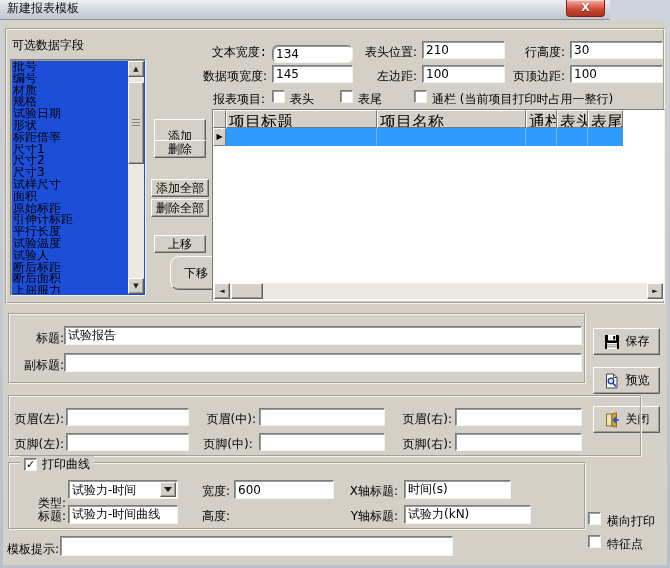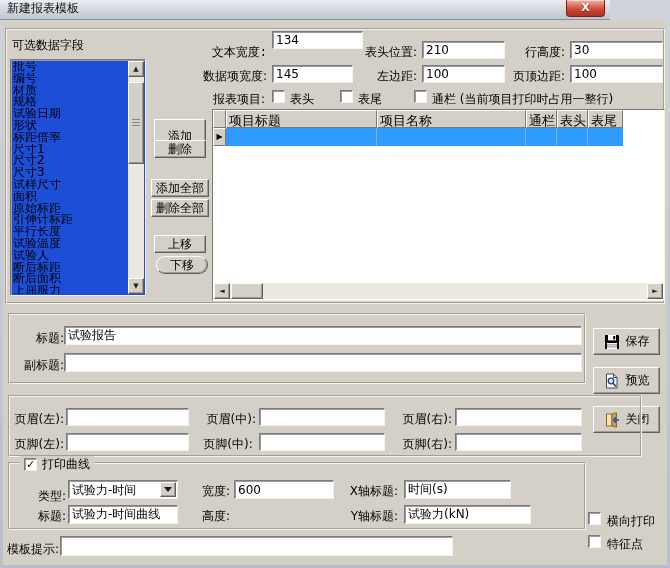--- a/index.html
+++ b/index.html
@@ -46,21 +46,21 @@
   .vthumb { position:absolute; left:0; width:16px; background:#d4d0c8;
     border:1px solid; border-color:#fdfdfd #5f5f5f #5f5f5f #fdfdfd; box-shadow:inset -1px -1px 0 #9e9a94; }
   .grip { position:absolute; left:3px; top:50%; margin-top:-4px; width:8px; height:8px;
     background:repeating-linear-gradient(#8a867e 0 1px,transparent 1px 3px); }
 
   
   #grid { position:absolute; left:205px; top:79px; width:453px; height:192px; background:#fff;
     border:1px solid; border-color:#7b7b7b #f4f2ee #f4f2ee #7b7b7b; }
   .grow { display:flex; height:18px; }
   .hcell { background:#d4d0c8; border:1px solid; border-color:#fff #787878 #787878 #fff;
-    font-size:13px; padding:1px 2px; white-space:nowrap; overflow:hidden; flex:0 0 auto; }
+    font-size:16px; padding:1px 2px; white-space:nowrap; overflow:hidden; flex:0 0 auto; }
   .c0{width:13px;} .c1{width:151px;} .c2{width:149px;} .c3{width:31px;} .c4{width:31px;} .c5{width:35px;}
   .selrow .cell { background:#2f9bff; border-right:1px solid #7ab6ef; flex:0 0 auto; height:18px; }
   .rowsel { width:13px; background:#d4d0c8; border:1px solid; border-color:#fff #787878 #787878 #fff;
     font-size:8px; line-height:16px; text-align:center; flex:0 0 auto; }
   .hsb { position:absolute; left:1px; right:1px; bottom:1px; height:16px; background:#ece9e2; }
   .hthumb { position:absolute; top:0; left:17px; width:32px; height:16px; background:#d4d0c8;
     border:1px solid; border-color:#fdfdfd #5f5f5f #5f5f5f #fdfdfd; box-shadow:inset -1px -1px 0 #9e9a94; }
 
   
   .group { position:absolute; border:2px groove #f5f2ea; }
@@ -122,24 +122,24 @@
             </div>
           <div class="sbtn" style="bottom:0;left:0;">▼</div>
         </div>
       </div>
 
       <div class="btn raised" style="left:147px;top:89px;width:52px;height:34px;">添加</div>
       <div class="btn raised" style="left:147px;top:110px;width:52px;height:18px;">删除</div>
       <div class="btn raised" style="left:144px;top:149px;width:58px;height:18px;">添加全部</div>
       <div class="btn raised" style="left:144px;top:169px;width:58px;height:18px;">删除全部</div>
       <div class="btn raised" style="left:147px;top:205px;width:52px;height:18px;">上移</div>
-      <div class="btn raised" style="left:149px;top:226px;width:52px;height:18px;border-radius:9px;">下移</div>
+      <div class="btn raised" style="left:163px;top:226px;width:52px;height:34px;border-radius:9px;">下移</div>
 
       <div class="lbl r" style="left:150px;top:14px;width:110px;font-family:Liberation Mono, monospace;">文本宽度:</div>
-      <input class="field" style="left: 265px; top: 1px; width: 91px;" value="134">
+      <input class="field" style="left: 265px; top: 15px; width: 81px; border-radius: 6px;" value="134">
       <div class="lbl r" style="left:300px;top:14px;width:110px;">表头位置:</div>
       <input class="field" style="left: 415px; top: 11px; width: 83px;" value="210">
       <div class="lbl r" style="left:448px;top:14px;width:110px;">行高度:</div>
       <input class="field" style="left: 563px; top: 11px; width: 93px;" value="30">
 
       <div class="lbl r" style="left:150px;top:38px;width:110px;">数据项宽度:</div>
       <input class="field" style="left: 265px; top: 35px; width: 81px;" value="145">
       <div class="lbl r" style="left:300px;top:38px;width:110px;">左边距:</div>
       <input class="field" style="left: 415px; top: 35px; width: 83px;" value="100">
       <div class="lbl r" style="left:448px;top:38px;width:110px;">页顶边距:</div>
@@ -227,21 +227,21 @@
       <input class="field" style="left: 249px; top: 36px; width: 126px;" value="">
       <div class="lbl r" style="left:386px;top:39px;width:56px;">页脚(右):</div>
       <input class="field" style="left: 445px; top: 36px; width: 127px;" value="">
     </div>
 
     <div class="group" style="left:5px;top:442px;width:578px;height:68px;">
       <div class="legend">
         <span class="cb">✓</span>
         <span>打印曲线</span>
       </div>
-      <div class="lbl r" style="left:14px;top:24px;width:42px;">类型:</div>
+      <div class="lbl r" style="left:14px;top:31px;width:42px;">类型:</div>
       <div class="field" style="left:58px;top:16px;width:110px;height:19px;padding-right:18px;">
         <span>试验力-时间</span>
         <span class="combo-btn">
             <span class="tri"></span>
           </span>
       </div>
       <div class="lbl r" style="left:176px;top:19px;width:44px;">宽度:</div>
       <input class="field" style="left: 224px; top: 16px; width: 100px; height: 19px;" value="600">
       <div class="lbl r" style="left:326px;top:19px;width:62px;">X轴标题:</div>
       <input class="field" style="left: 394px; top: 16px; width: 107px; height: 19px;" value="时间(s)">

